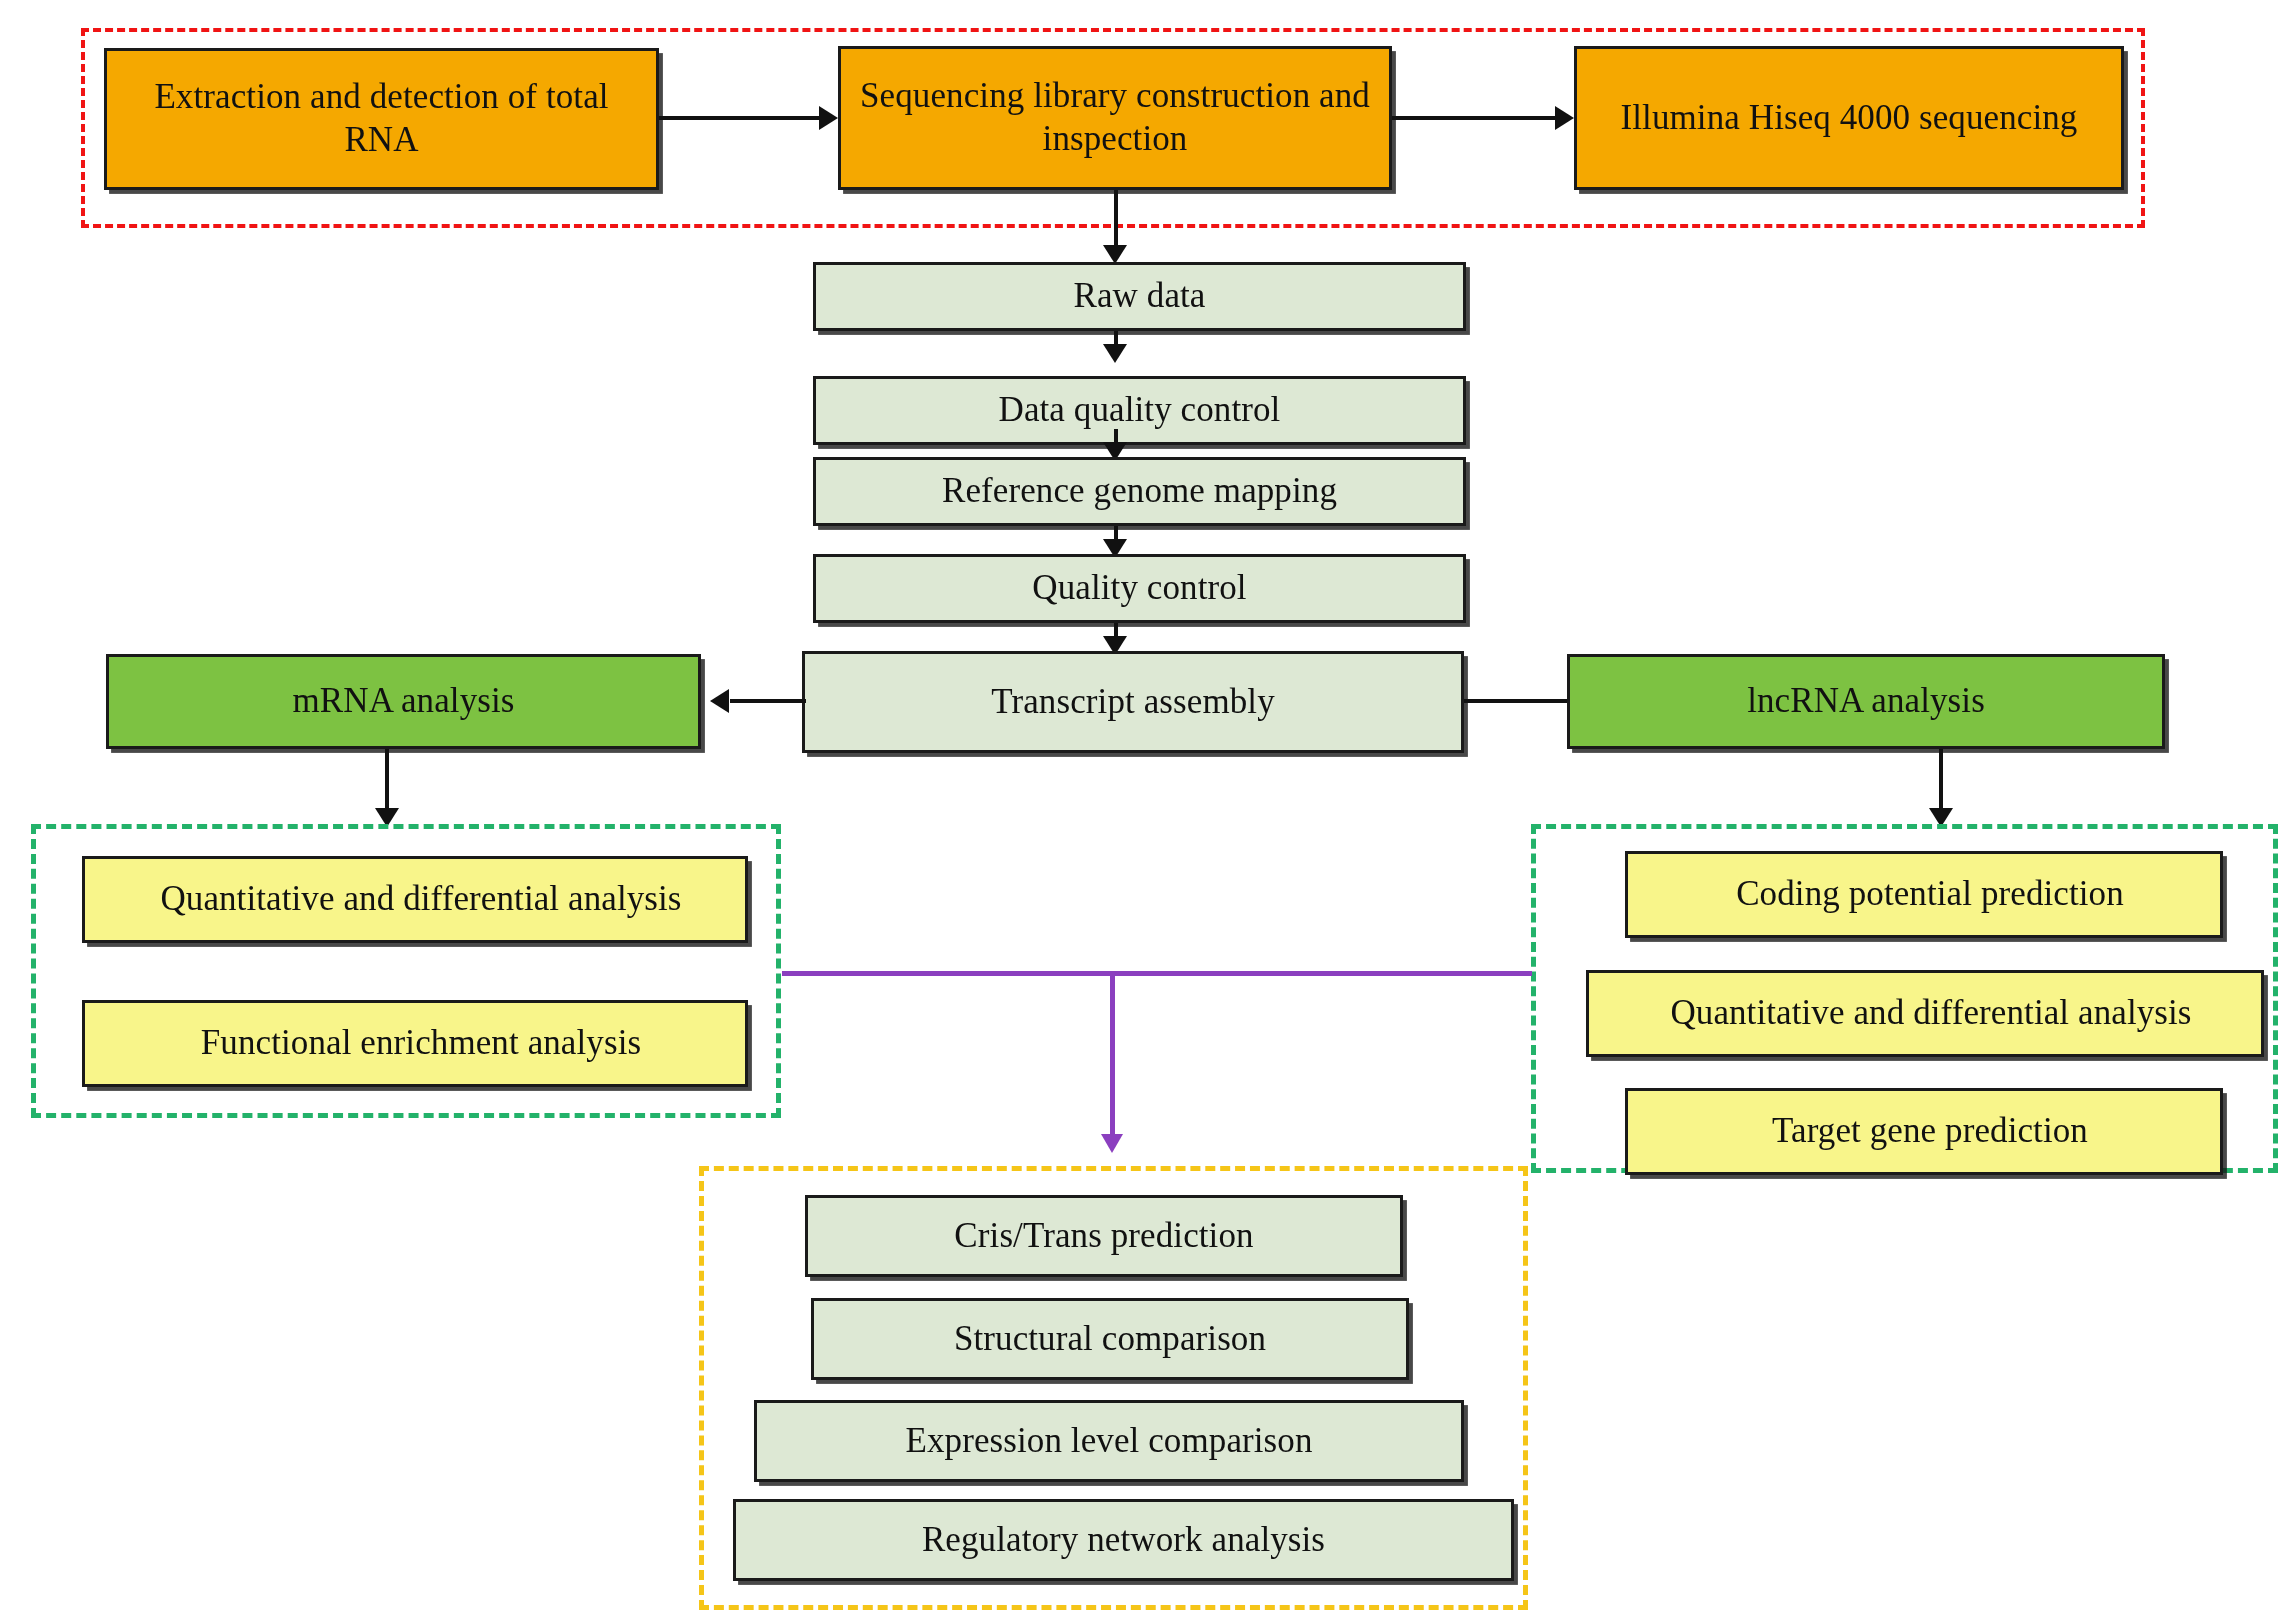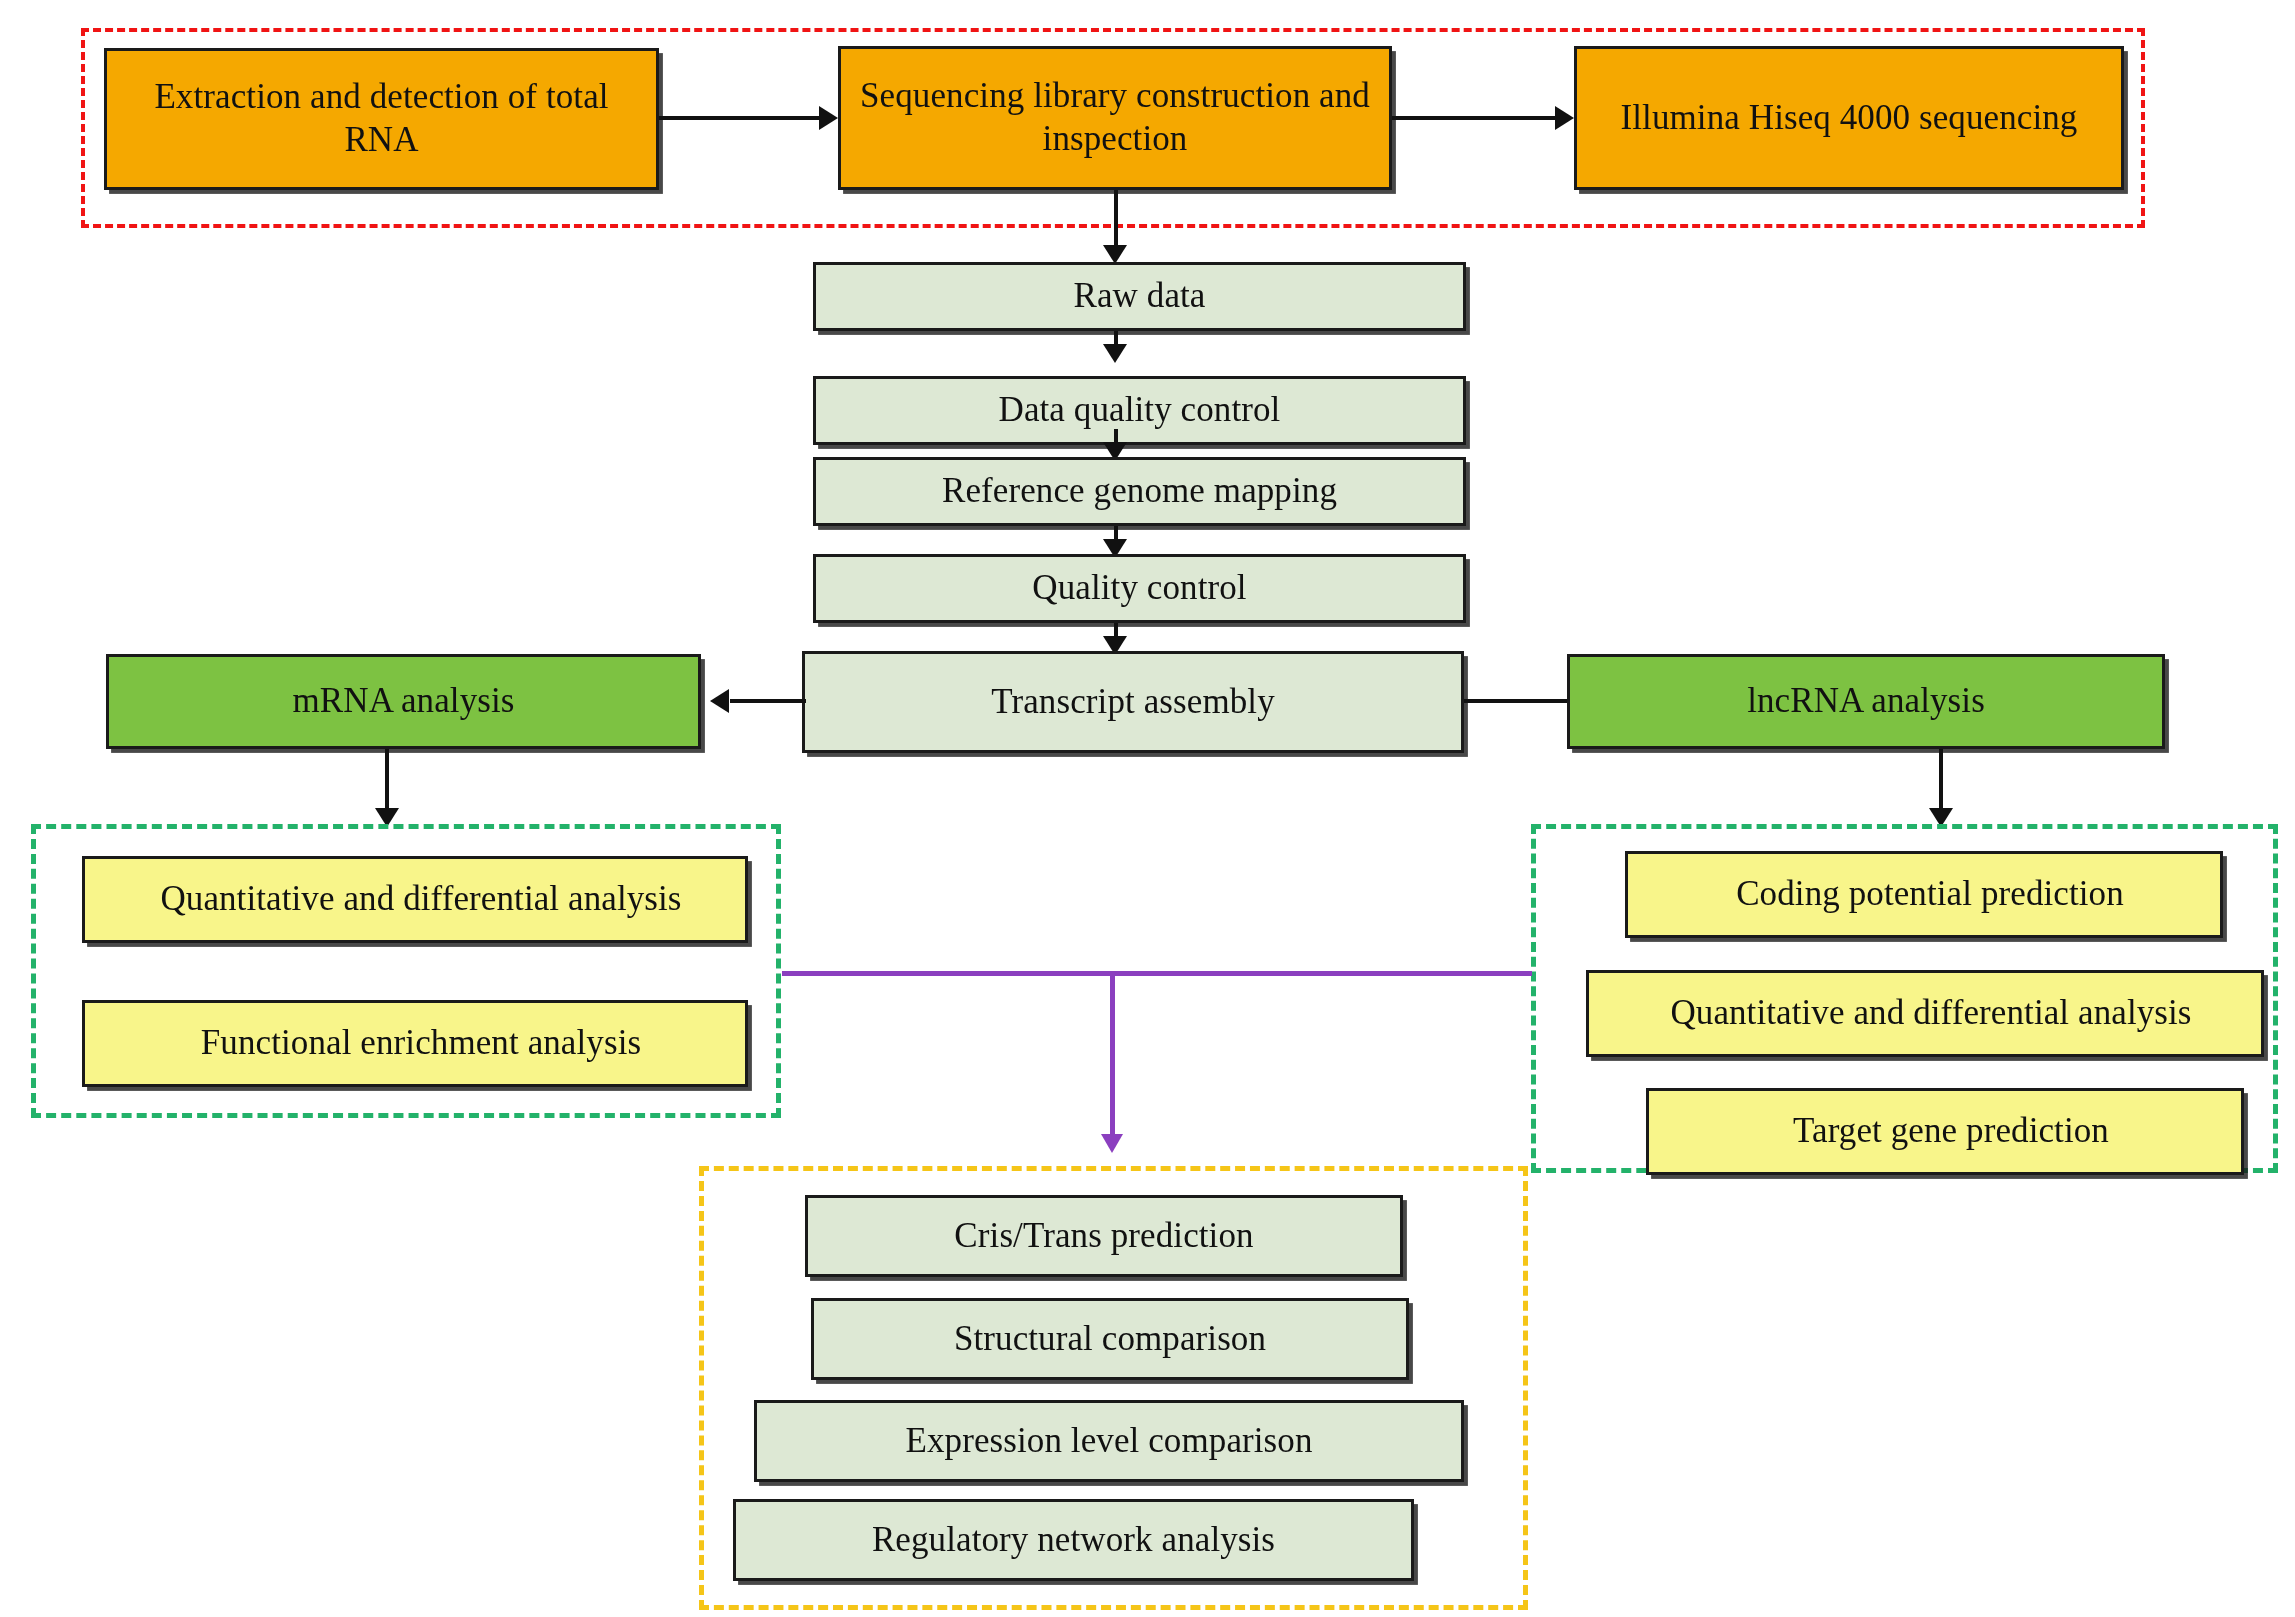--- a/index.html
+++ b/index.html
@@ -147,21 +147,21 @@
   <div class="region greenDash" style="left:1531px;top:824px;width:747px;height:349px;"></div>
 
   <div class="node yellowBox" style="left:1625px;top:851px;width:598px;height:87px;">
     <span>Coding potential prediction</span>
   </div>
 
   <div class="node yellowBox" style="left:1586px;top:970px;width:678px;height:87px;">
     <span>Quantitative and differential analysis</span>
   </div>
 
-  <div class="node yellowBox" style="left:1625px;top:1088px;width:598px;height:87px;margin-left:21px;">
+  <div class="node yellowBox" style="left:1625px;top:1088px;width:598px;height:87px;">
     <span>Target gene prediction</span>
   </div>
 
   <div class="pline" style="left:782px;top:971px;width:750px;height:5.1px;"></div>
   <div class="pline" style="left:1110px;top:971px;width:4.5px;height:168px;"></div>
   <div class="pArrowDown" style="left:1101px;top:1134px;"></div>
 
   <div class="region orangeDash" style="left:699px;top:1166px;width:829px;height:444px;"></div>
 
   <div class="node paleGreen" style="left:805px;top:1195px;width:598px;height:82px;">
@@ -169,18 +169,18 @@
   </div>
 
   <div class="node paleGreen" style="left:811px;top:1298px;width:598px;height:82px;">
     <span>Structural comparison</span>
   </div>
 
   <div class="node paleGreen" style="left:754px;top:1400px;width:710px;height:82px;">
     <span>Expression level comparison</span>
   </div>
 
-  <div class="node paleGreen" style="left:733px;top:1499px;width:681px;height:82px;">
+  <div class="node paleGreen" style="left:733px;top:1499px;width:781px;height:82px;">
     <span>Regulatory network analysis</span>
   </div>
 
 </div>
 
 
 </body></html>

